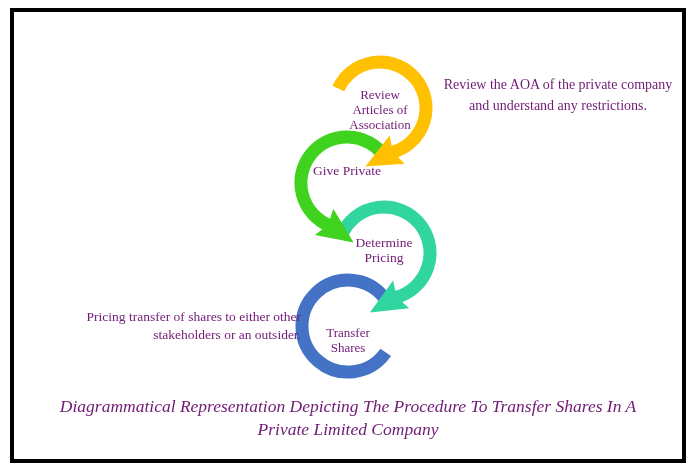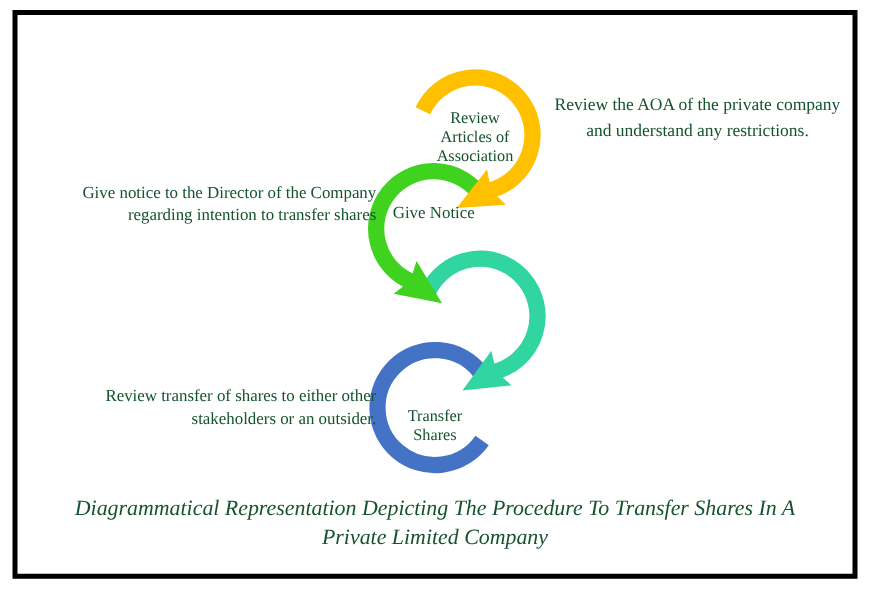--- a/index.html
+++ b/index.html
@@ -1,18 +1,18 @@
 <!DOCTYPE html>
 <html><head>
 <meta charset="utf-8">
 <style>
   html,body{margin:0;padding:0;background:#ffffff;}
   .canvas{
     position:relative;width:696px;height:471px;background:#ffffff;
-    font-family:"Liberation Serif","DejaVu Serif",serif;color:#14532d;
+    font-family:"Liberation Serif","DejaVu Serif",serif;color:#701a75;
     overflow:hidden;
   }
   .frame{
     position:absolute;left:10px;top:8px;right:10px;bottom:8px;
     border:4px solid #000000;background:#ffffff;
   }
   .ring{position:absolute;width:120px;height:120px;overflow:visible;}
   .ring svg{overflow:visible;display:block;}
   .ring-yellow{left:306px;top:36px;z-index:40;}
   .ring-green {left:273px;top:111px;z-index:30;}
@@ -70,26 +70,27 @@
 
     <div class="ring ring-blue">
       <svg width="120" height="120" viewBox="0 0 120 120">
         <path d="M 97.7 86.4 A 46 46 0 1 1 96.2 31.7" fill="none" stroke-width="13" stroke-linecap="butt" stroke="#4472C4"></path>
       </svg>
     </div>
 
     <div class="step-label lbl-review">Review
 Articles of
 Association</div>
-    <div class="step-label lbl-notice">Give Notice</div>
+    <div class="step-label lbl-notice">Give Private</div>
+    <div class="step-label lbl-pricing">Determine
+Pricing</div>
     <div class="step-label lbl-transfer">Transfer
 Shares</div>
 
     <div class="desc desc-right desc-1">Review the AOA of the private company and understand any restrictions.</div>
-    <div class="desc desc-left desc-2">Give notice to the Director of the Company regarding intention to transfer shares</div>
-    <div class="desc desc-left desc-4">Review transfer of shares to either other stakeholders or an outsider.</div>
+    <div class="desc desc-left desc-4">Pricing transfer of shares to either other stakeholders or an outsider.</div>
 
     <div class="caption">
       <div class="caption-inner">Diagrammatical Representation Depicting The Procedure To Transfer Shares In A Private Limited Company</div>
     </div>
 
   </div>
 </div>
 
 </body></html>

